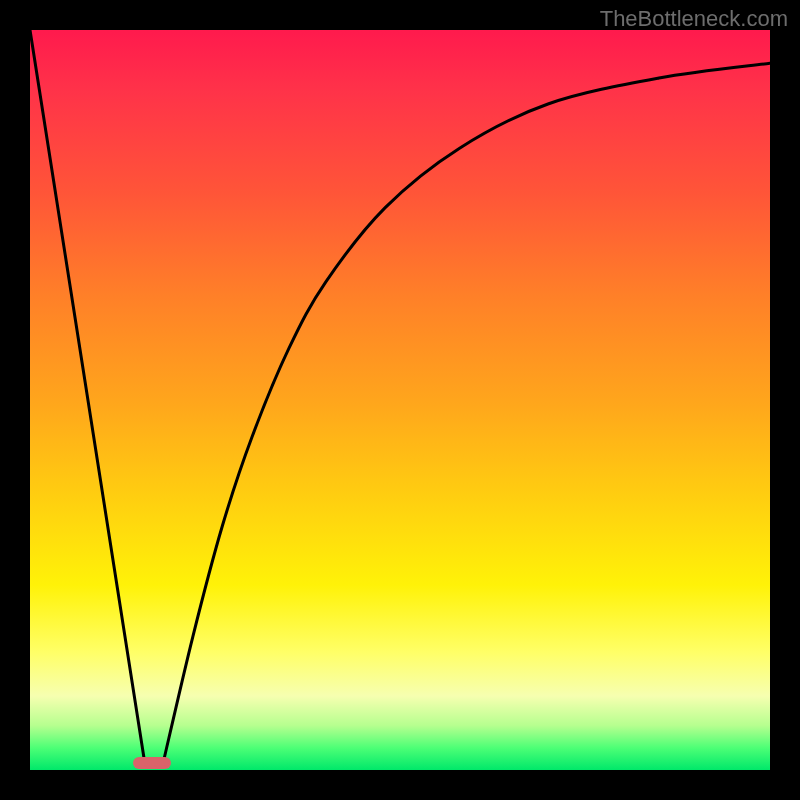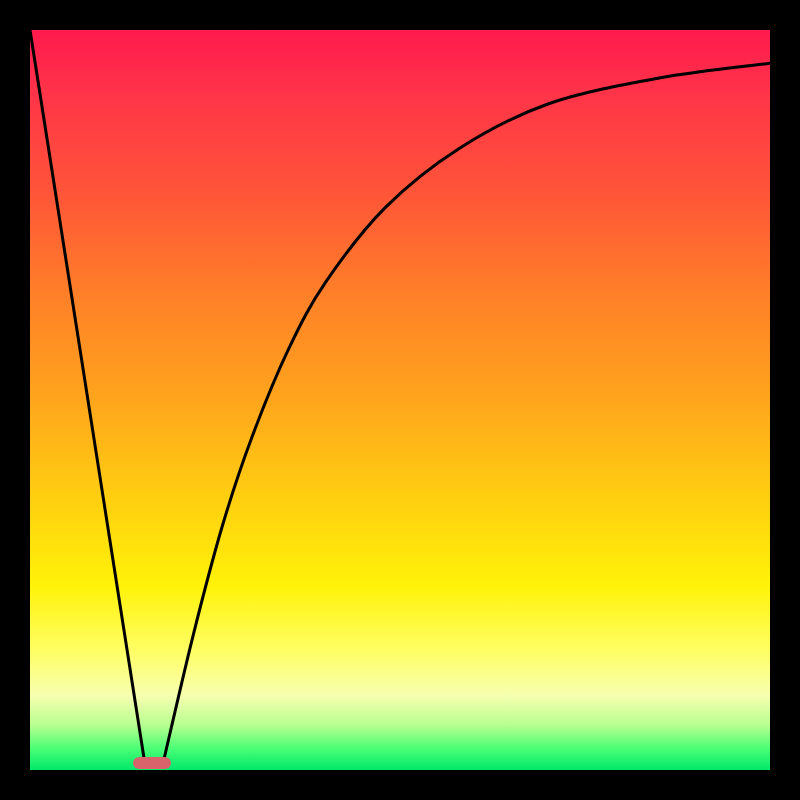--- a/index.html
+++ b/index.html
@@ -75,13 +75,14 @@
     <div class="gradient"></div>
 
     <svg class="curves" viewBox="0 0 740 740" preserveAspectRatio="none">
       <path d="M 0 0 L 114.7 732.6" id="path-left" fill="none" stroke="#000" stroke-width="3" stroke-linecap="round"></path>
       <path d="M 133.2 732.6 C 138.13333333333333 711.6333333333333, 152.93333333333334 646.2666666666667, 162.8 606.8 C 172.66666666666669 567.3333333333333, 182.53333333333333 529.0999999999999, 192.4 495.79999999999995 C 202.26666666666668 462.49999999999994, 210.9 436.59999999999997, 222 407 C 233.1 377.40000000000003, 246.66666666666666 344.1, 259 318.20000000000005 C 271.3333333333333 292.30000000000007, 279.9666666666667 275.0333333333333, 296 251.59999999999997 C 312.0333333333333 228.16666666666663, 333 199.8, 355.2 177.60000000000002 C 377.4 155.40000000000003, 402.06666666666666 135.66666666666666, 429.2 118.39999999999998 C 456.3333333333333 101.13333333333331, 484.7 85.71666666666668, 518 74 C 551.3 62.283333333333324, 592 54.88333333333323, 629 48.09999999999991 C 666 41.316666666666585, 721.5 35.76666666666671, 740 33.30000000000007" id="path-right" fill="none" stroke="#000" stroke-width="3" stroke-linecap="round"></path>
     </svg>
 
     <div class="marker" id="marker" style="left: 102.86px; top: 726.68px; width: 38.48px; height: 11.84px; background: rgb(217, 99, 106);"></div>
   </div>
 
+  <div class="watermark">TheBottleneck.com</div>
 </div>
 
 </body></html>

